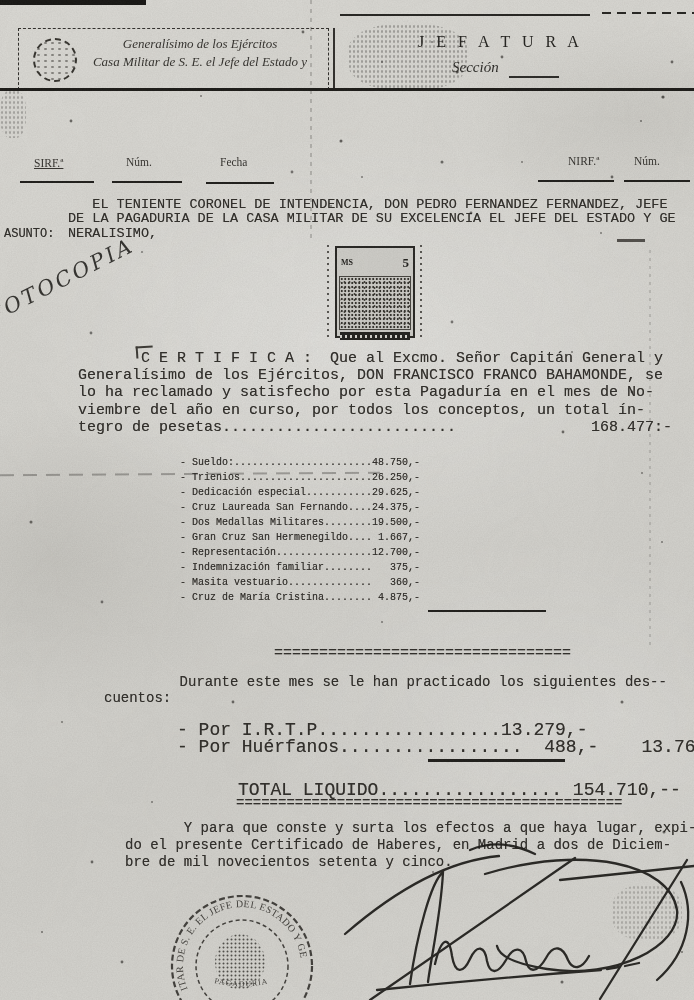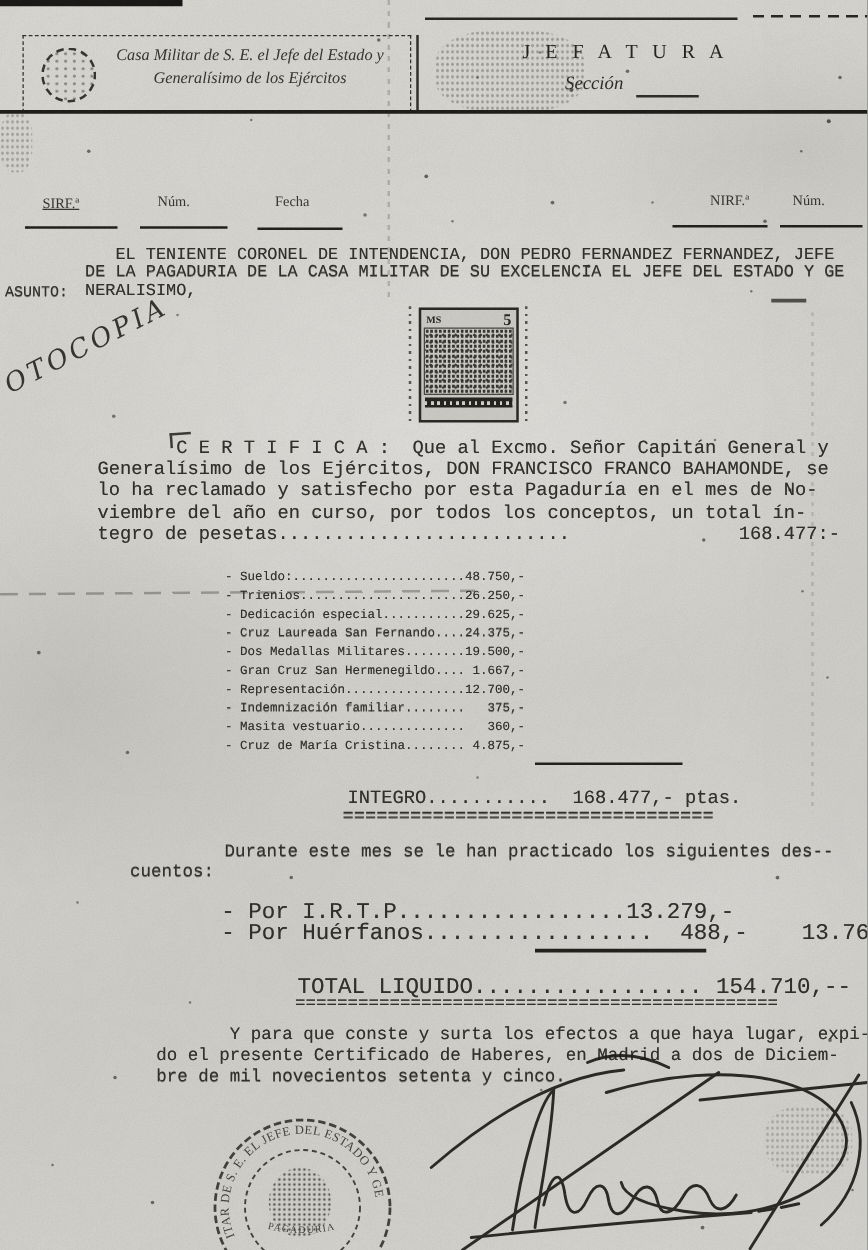--- a/index.html
+++ b/index.html
@@ -64,21 +64,21 @@
     border-left:2px solid #3a3833;transform:rotate(-4deg);}
 
   
   #fotocopia{left:-16px;top:306px;font-family:"DejaVu Serif","Liberation Serif",serif;
     font-style:italic;font-size:21px;letter-spacing:3px;color:#1f1e1b;
     transform:rotate(-27deg);transform-origin:left top;opacity:.9;}
 
   
   #tax-stamp{left:335px;top:246px;width:80px;height:92px;border:2px solid #262522;
     background:#cfcec9;box-sizing:border-box;}
-  #stamp-top{display:flex;justify-content:space-between;align-items:center;height:15px;padding:0 4px;
+  #stamp-top{display:flex;justify-content:space-between;align-items:center;height:29px;padding:0 4px;
     font-family:"Liberation Serif",serif;font-weight:bold;color:#23221f;}
   #stamp-tl{font-size:8px;} #stamp-value{font-size:13px;}
   #stamp-body{margin:0 3px;height:52px;outline:1px solid #3a3833;
     background-image:radial-gradient(#26241f 1px,transparent 1.4px),radial-gradient(#3a3731 .8px,transparent 1.2px);
     background-size:3.5px 4px,5px 6px;background-position:0 0,2px 2px;opacity:.92;}
   #stamp-bottom{height:8px;margin:3px 3px 0 3px;
     background:repeating-linear-gradient(90deg,#d8d6d0 0 2px,#201f1c 2px 5px) center / 100% 3px no-repeat,#201f1c;}
   #perf-l,#perf-r{position:absolute;top:245px;width:2px;height:95px;
     background:repeating-linear-gradient(180deg,rgba(40,38,34,.75) 0 2px,transparent 2px 6px);}
   #perf-l{left:327px;} #perf-r{left:420px;}
@@ -132,22 +132,22 @@
 
 <div class="page">
 
   <div class="abs" id="edge-bar"></div>
   <div class="abs" id="topline-a"></div>
   <div class="abs" id="topline-b"></div>
 
   <div class="abs" id="org-box">
     <div id="org-emblem"></div>
     <div id="org-lines" class="serif">
+      <div>Generalísimo de los Ejércitos</div>
       <div>Casa Militar de S. E. el Jefe del Estado y</div>
-      <div>Generalísimo de los Ejércitos</div>
     </div>
   </div>
   <div class="abs" id="org-divider"></div>
 
   <div class="abs serif" id="jefatura">J E F A T U R A</div>
   <div class="abs serif" id="seccion">Sección</div>
   <div class="abs" id="seccion-line"></div>
   <div class="abs" id="header-rule"></div>
 
   <div class="ref serif" id="ref-sirf">SIRF.ª</div>
@@ -191,21 +191,20 @@
 - Dedicación especial...........29.625,-
 - Cruz Laureada San Fernando....24.375,-
 - Dos Medallas Militares........19.500,-
 - Gran Cruz San Hermenegildo.... 1.667,-
 - Representación................12.700,-
 - Indemnización familiar........   375,-
 - Masita vestuario..............   360,-
 - Cruz de María Cristina........ 4.875,-</div>
   <div class="rule" id="concepts-rule"></div>
 
-  <div class="typed" id="integro">INTEGRO...........  168.477,- ptas.</div>
   <div class="typed" id="integro-rule">=================================</div>
 
   <div class="typed" id="durante">         Durante este mes se le han practicado los siguientes des--
 cuentos:</div>
   <div class="typed" id="descuentos">- Por I.R.T.P.................13.279,-
 - Por Huérfanos.................  488,-    13.767,-</div>
   <div class="rule" id="descuentos-rule"></div>
 
   <div class="typed" id="total">TOTAL LIQUIDO................. 154.710,--</div>
   <div class="typed" id="total-rule">==============================================</div>

